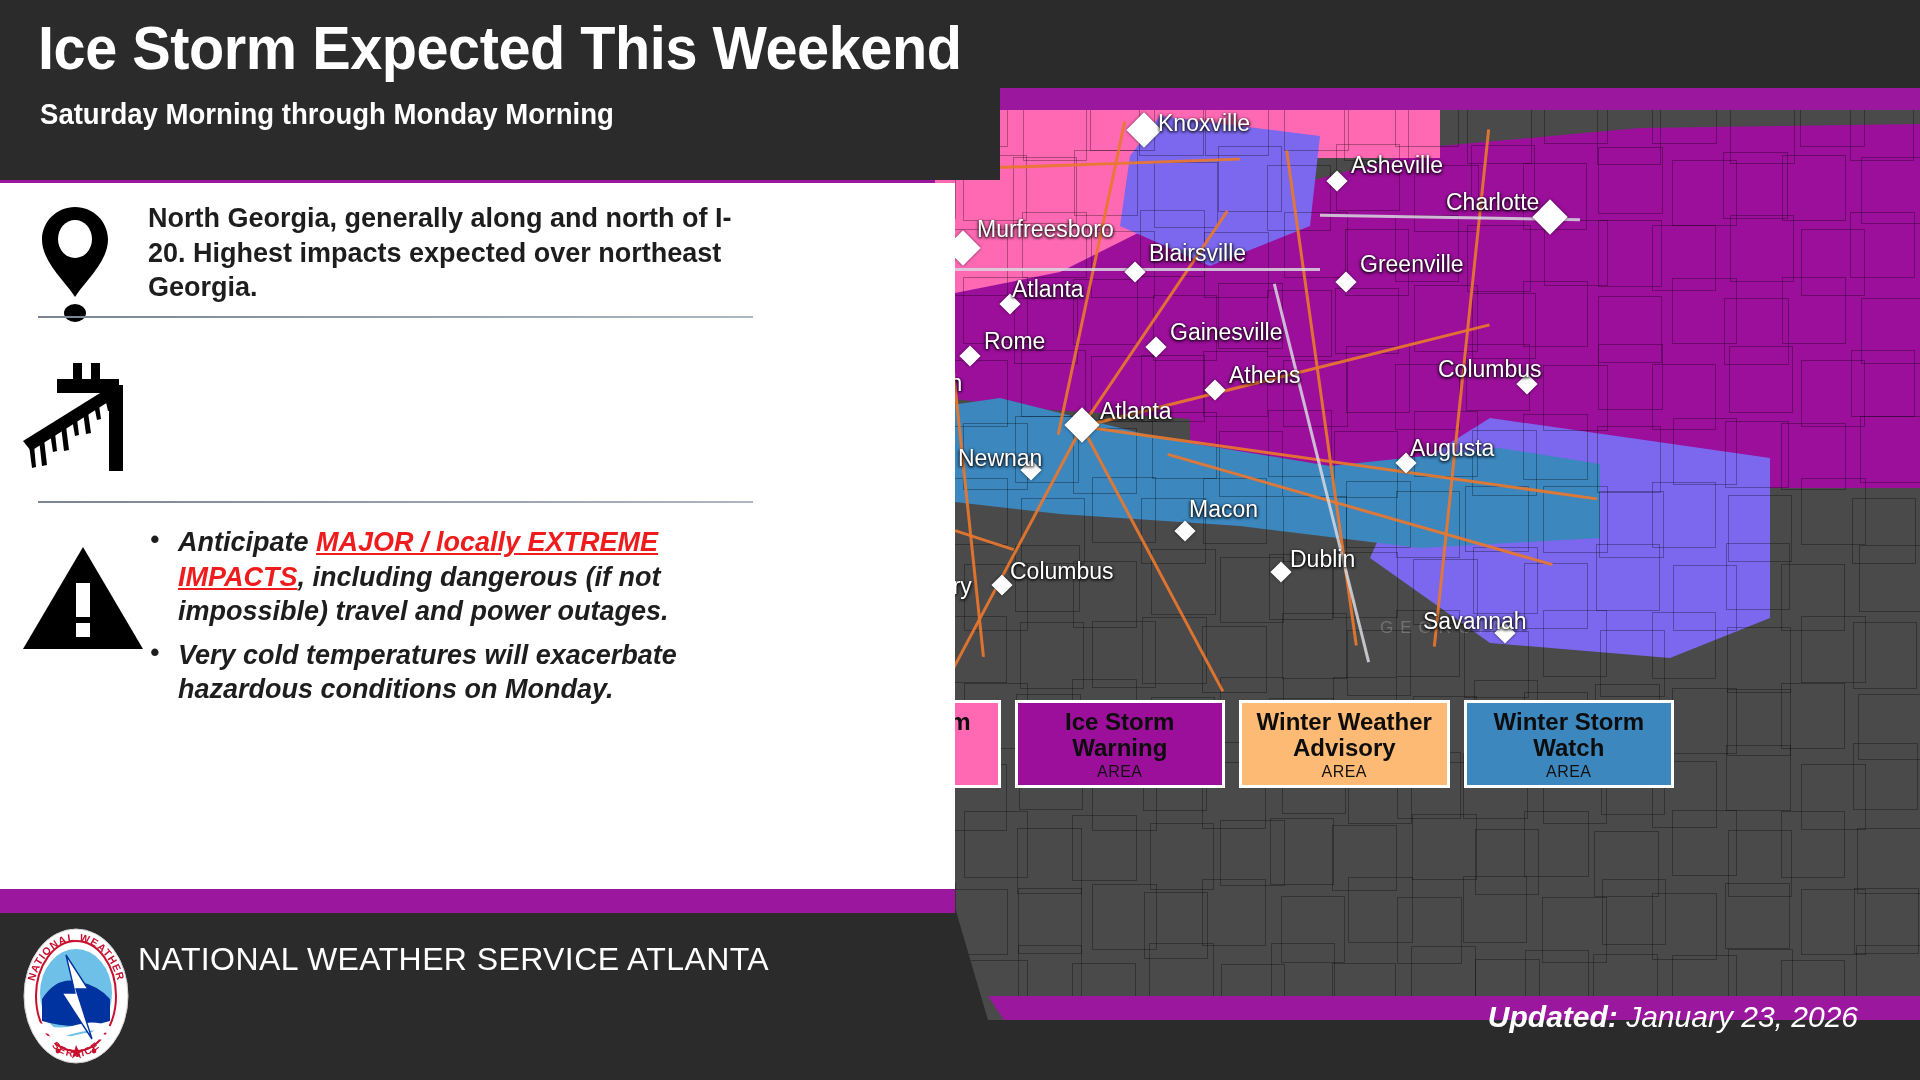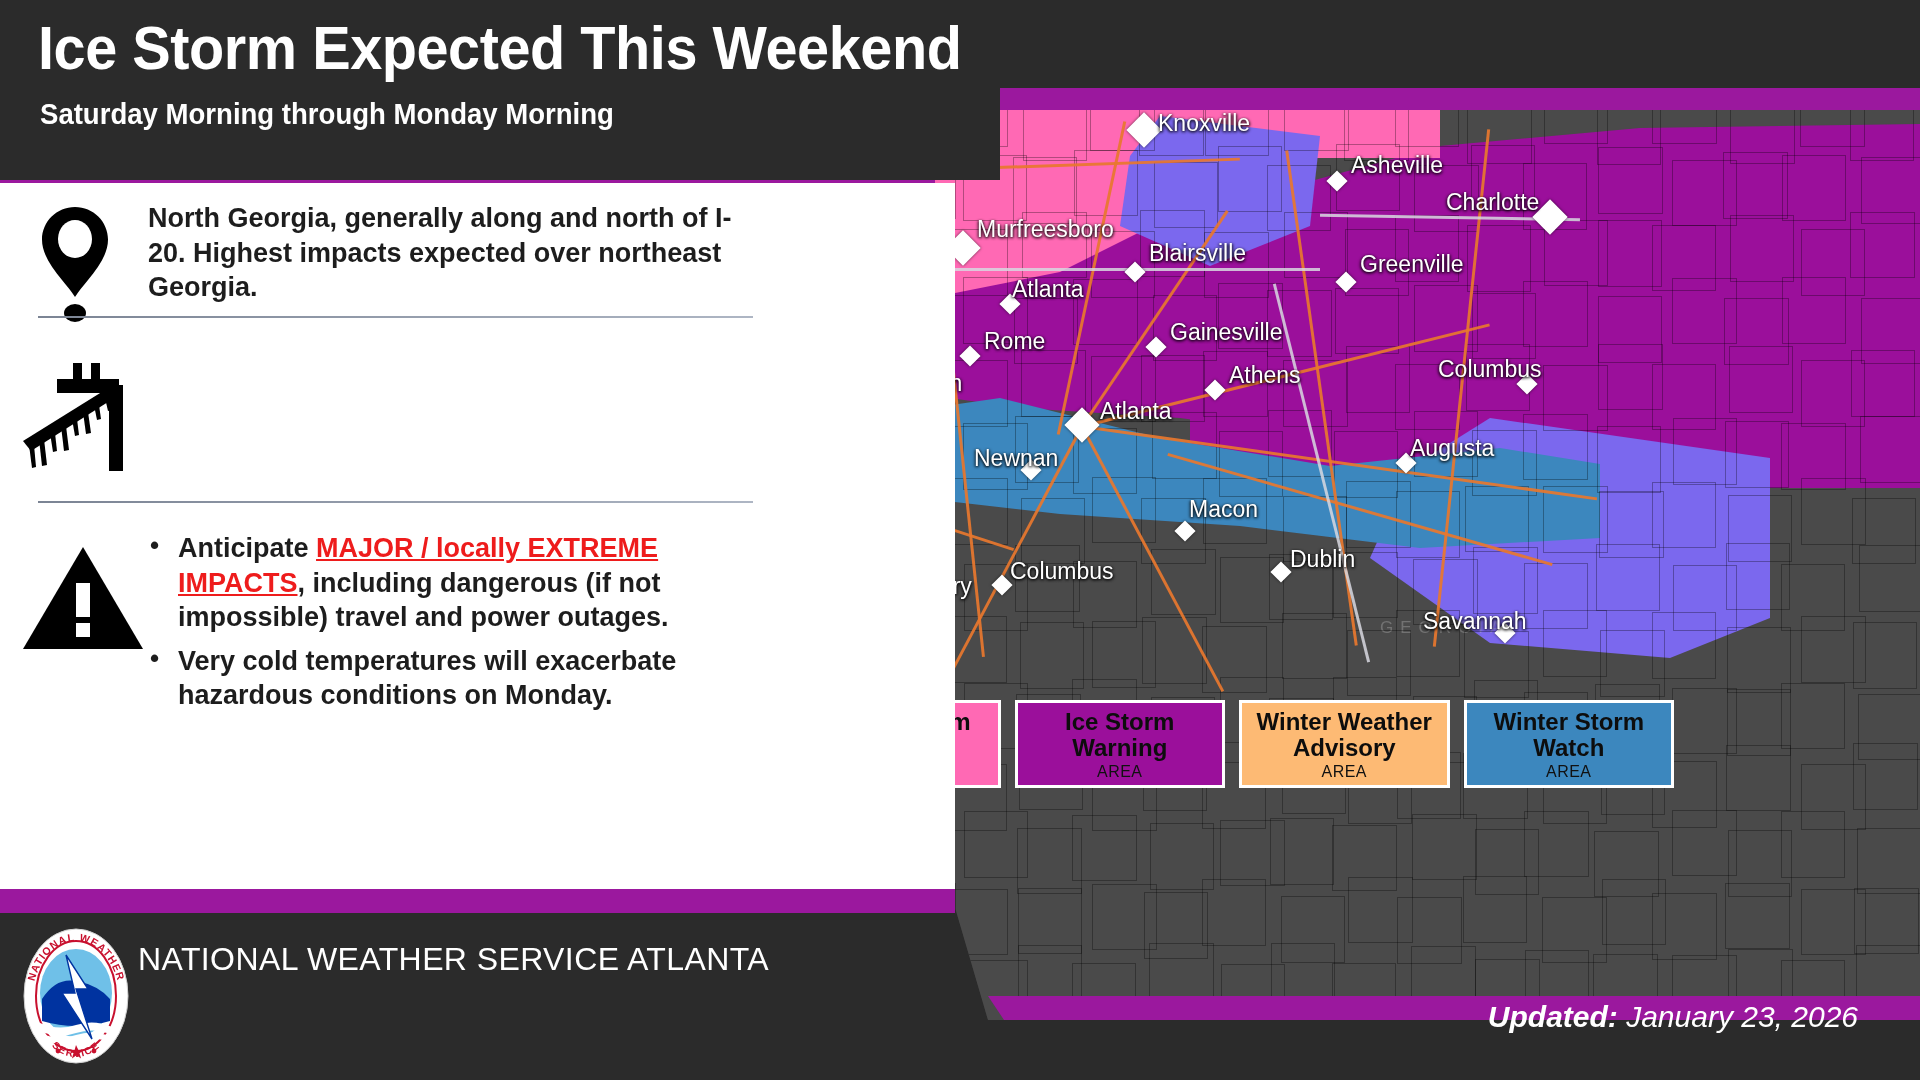--- a/index.html
+++ b/index.html
@@ -507,21 +507,21 @@
       <div class="city big" style="left: 0px; top: 0px;">
         <div class="dot" style="left: 322px; top: 337px;"></div>
         <div class="lbl" style="left: 340px; top: 310px;">Atlanta</div>
       </div>
       <div class="city" style="left: 0px; top: 0px;">
         <div class="dot" style="left: 646px; top: 375px;"></div>
         <div class="lbl" style="left: 650px; top: 347px;">Augusta</div>
       </div>
       <div class="city" style="left: 0px; top: 0px;">
         <div class="dot" style="left: 271px; top: 382px;"></div>
-        <div class="lbl" style="left: 198px; top: 357px; margin-left: 16px;">Newnan</div>
+        <div class="lbl" style="left: 198px; top: 357px;">Newnan</div>
       </div>
       <div class="city" style="left: 0px; top: 0px;">
         <div class="dot" style="left: 425px; top: 443px;"></div>
         <div class="lbl" style="left: 429px; top: 408px;">Macon</div>
       </div>
       <div class="city" style="left: 0px; top: 0px;">
         <div class="dot" style="left: 521px; top: 484px;"></div>
         <div class="lbl" style="left: 530px; top: 458px;">Dublin</div>
       </div>
       <div class="city" style="left: 0px; top: 0px;">
@@ -615,21 +615,21 @@
   <div class="divider" style="top:318px;"></div>
 
   <div class="row" style="top:336px;">
     <div class="row-icon" style="left:8px;top:26px;">
       <svg width="124" height="108" viewBox="0 0 124 108">
         <path d="M62 2 L122 104 L2 104 Z" fill="#000"></path>
         <rect x="55" y="38" width="14" height="34" fill="#fff"></rect>
         <rect x="55" y="78" width="14" height="14" fill="#fff"></rect>
       </svg>
     </div>
-    <div class="row-text" style="top:12px;">
+    <div class="row-text" style="top:6px;font-style:italic;">
       <ul class="bullets">
         <li>
           <span>Anticipate </span><span class="kw-major">MAJOR / locally EXTREME IMPACTS</span><span>, including dangerous (if not impossible) travel and power outages.</span>
         </li>
         <li>
           <span>Very cold temperatures will exacerbate hazardous conditions on Monday.</span>
         </li>
       </ul>
     </div>
   </div>

